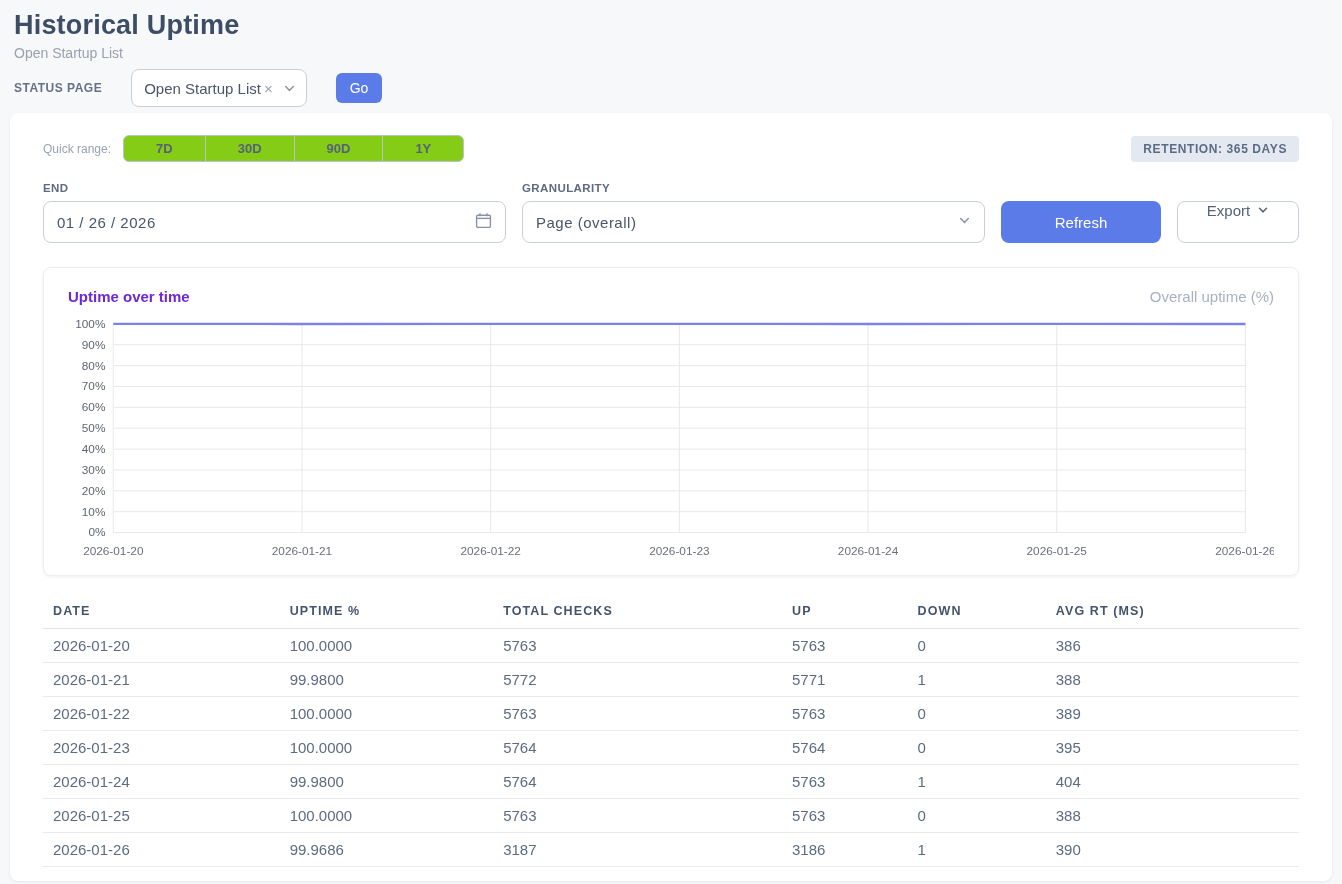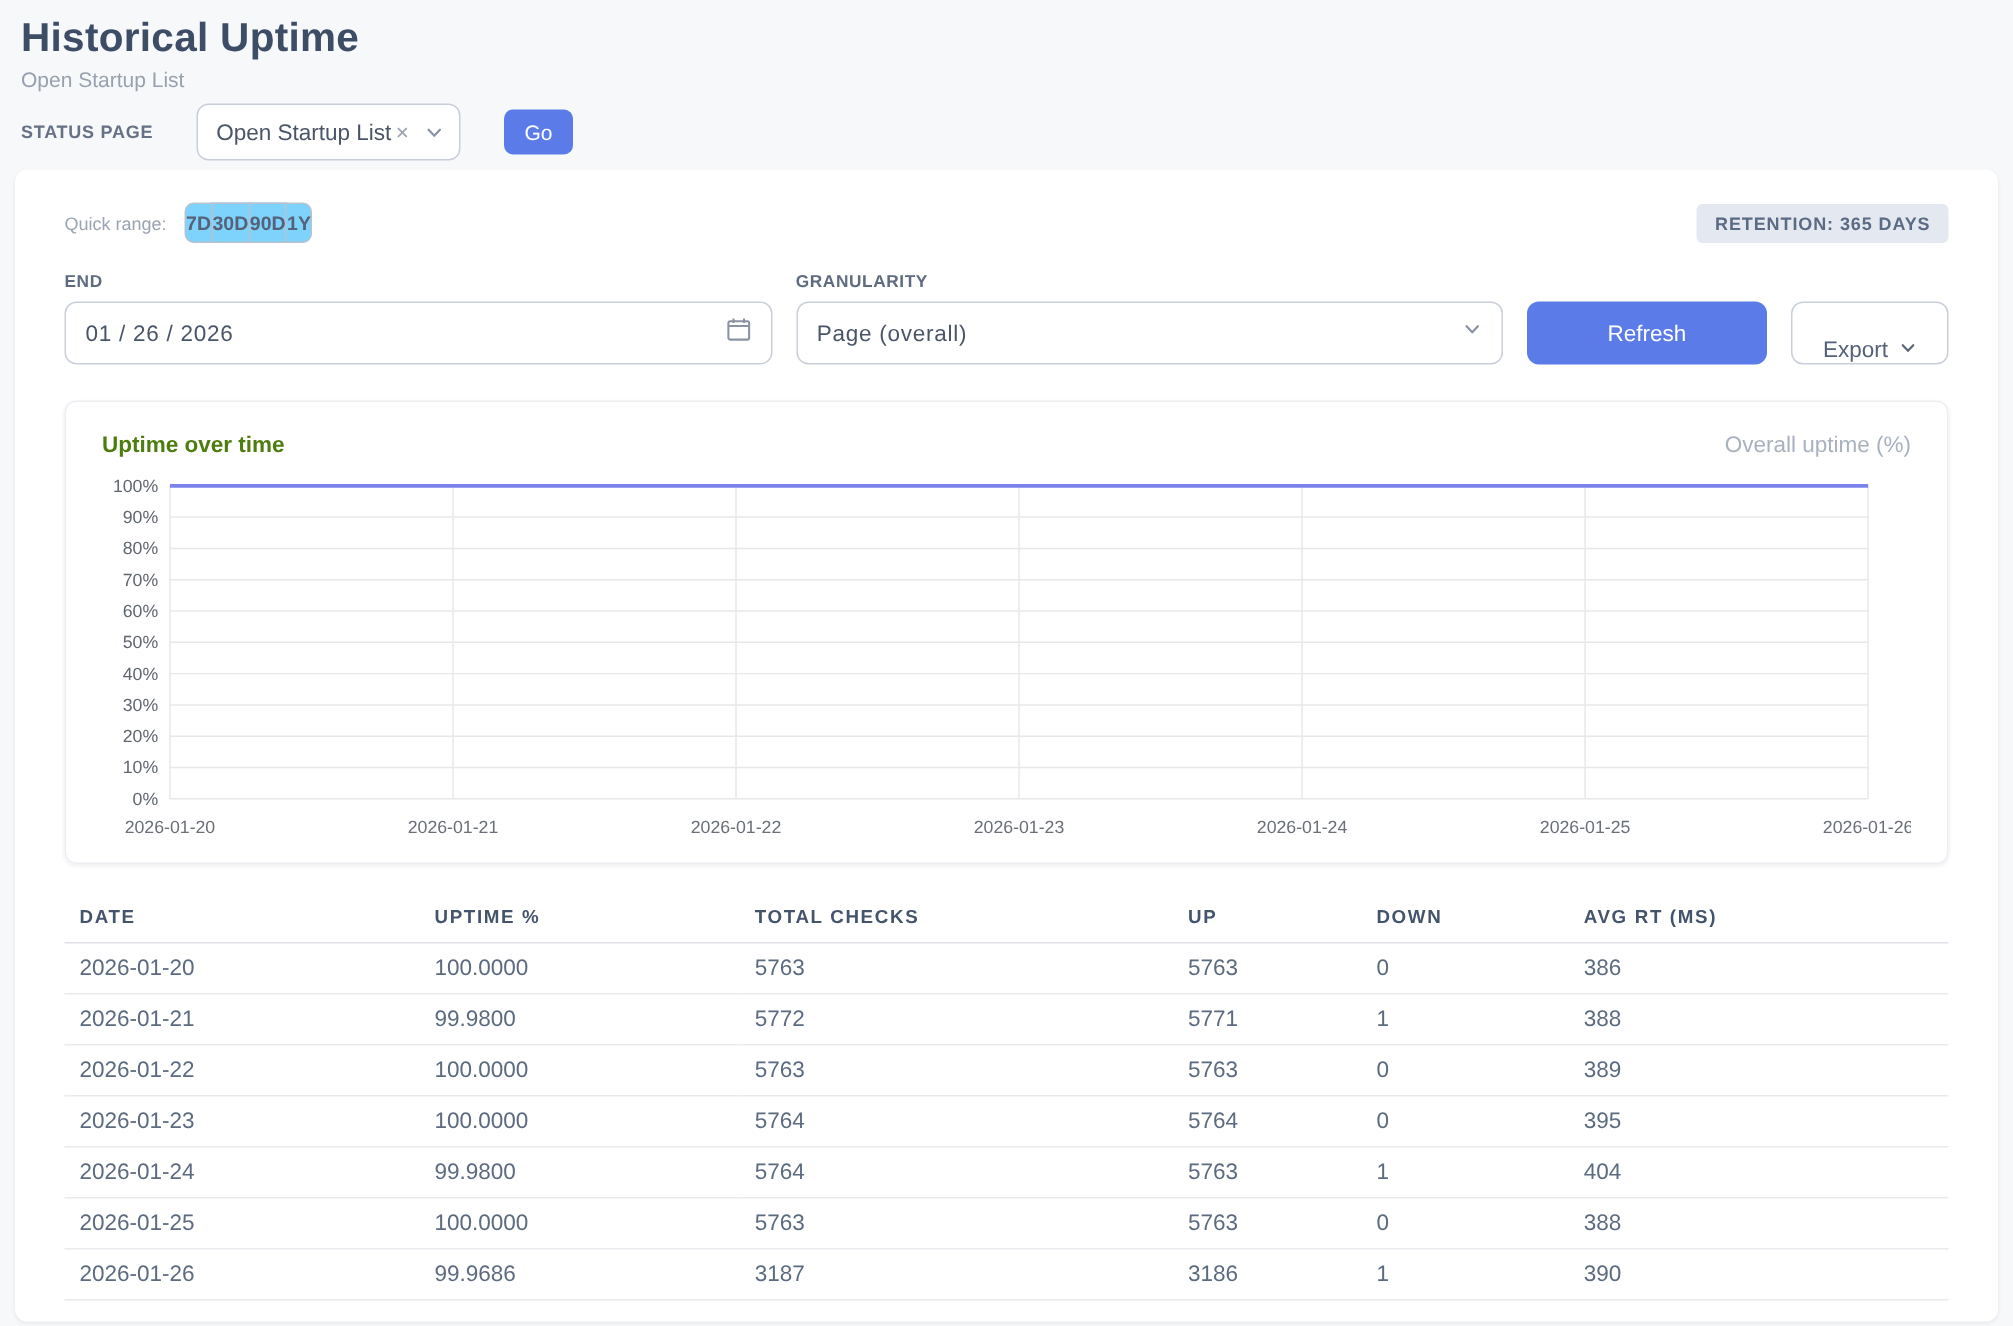--- a/index.html
+++ b/index.html
@@ -17,37 +17,37 @@
   .chev { display:inline-flex; margin-left:6px; }
   .btn-go { background:#5b7ce8; color:#fff; border:none; border-radius:6px; font-size:14px; padding:7px 14px; cursor:pointer; }
 
   
   .card { background:#fff; border-radius:8px; box-shadow:0 1px 3px rgba(20,30,60,.08); margin:0 10px 8px 10px; padding:22px 33px 14px 33px; }
 
   .row-quick { display:flex; justify-content:space-between; align-items:center; margin-bottom:20px; }
   .quick-left { display:flex; align-items:center; gap:12px; }
   .quick-label { font-size:12px; color:#9aa3b1; }
   .qr-group { display:inline-flex; }
-  .qr-btn { background:#7dd3fc; border:1px solid #b9c2cf; color:#55627a; font-size:13px; font-weight:600; padding:5px 0; margin-left:-1px; cursor:pointer; font-family:inherit; }
+  .qr-btn { background:#84cc16; border:1px solid #b9c2cf; color:#55627a; font-size:13px; font-weight:600; padding:5px 32px; margin-left:-1px; cursor:pointer; font-family:inherit; }
   .qr-btn:first-child { border-radius:6px 0 0 6px; margin-left:0; }
   .qr-btn:last-child { border-radius:0 6px 6px 0; }
   .badge { background:#e4e9f1; color:#5c6b84; font-size:12px; font-weight:700; letter-spacing:.6px; padding:6px 12px; border-radius:4px; }
 
   .controls { display:flex; align-items:flex-end; gap:16px; margin-bottom:24px; }
   .field { display:flex; flex-direction:column; flex:1; }
   .field-label { font-size:11.5px; font-weight:600; color:#5f6b80; letter-spacing:.4px; margin-bottom:7px; }
   .input-box { display:flex; align-items:center; justify-content:space-between; border:1px solid #c9cfd9; border-radius:8px; height:42px; padding:0 13px; background:#fff; cursor:pointer; }
   .input-box .in-text { font-size:15px; color:#4a5568; letter-spacing:.5px; }
   .btn-refresh { background:#5b7ce8; color:#fff; border:none; border-radius:8px; height:42px; width:160px; font-size:15px; cursor:pointer; font-family:inherit; }
-  .btn-export { background:#fff; border:1px solid #c9cfd9; border-radius:8px; height:42px; width:105px; font-size:15px; color:#55627a; display:flex; align-items:flex-end; justify-content:center; gap:7px; cursor:pointer; font-family:inherit; }
+  .btn-export { background:#fff; border:1px solid #c9cfd9; border-radius:8px; height:42px; width:122px; font-size:15px; color:#55627a; display:flex; align-items:flex-start; justify-content:center; gap:7px; cursor:pointer; font-family:inherit; }
 
   
   .chart-card { border:1px solid #eceef2; border-radius:8px; box-shadow:0 1px 3px rgba(20,30,60,.07); padding:20px 24px 14px 24px; }
   .chart-head { display:flex; justify-content:space-between; align-items:center; margin-bottom:10px; }
-  .chart-title { font-size:15px; font-weight:700; color:#4d7c0f; }
+  .chart-title { font-size:15px; font-weight:700; color:#6d28d9; }
   .chart-legend { font-size:15px; color:#a9b1c0; }
   .chart-svg { width:100%; display:block; }
 
   
   table.uptime { width:100%; border-collapse:collapse; margin-top:22px; }
   table.uptime th { text-align:left; font-size:12.5px; font-weight:700; letter-spacing:1.1px; color:#44546d; padding:6px 8px 10px 8px; border-bottom:1px solid #dfe2e8; }
   table.uptime th:first-child { padding-left:10px; }
   table.uptime td { font-size:15px; color:#5d6b80; padding:8px 8px; border-bottom:1px solid #e8eaee; }
   table.uptime td:first-child { padding-left:10px; }
 </style>

